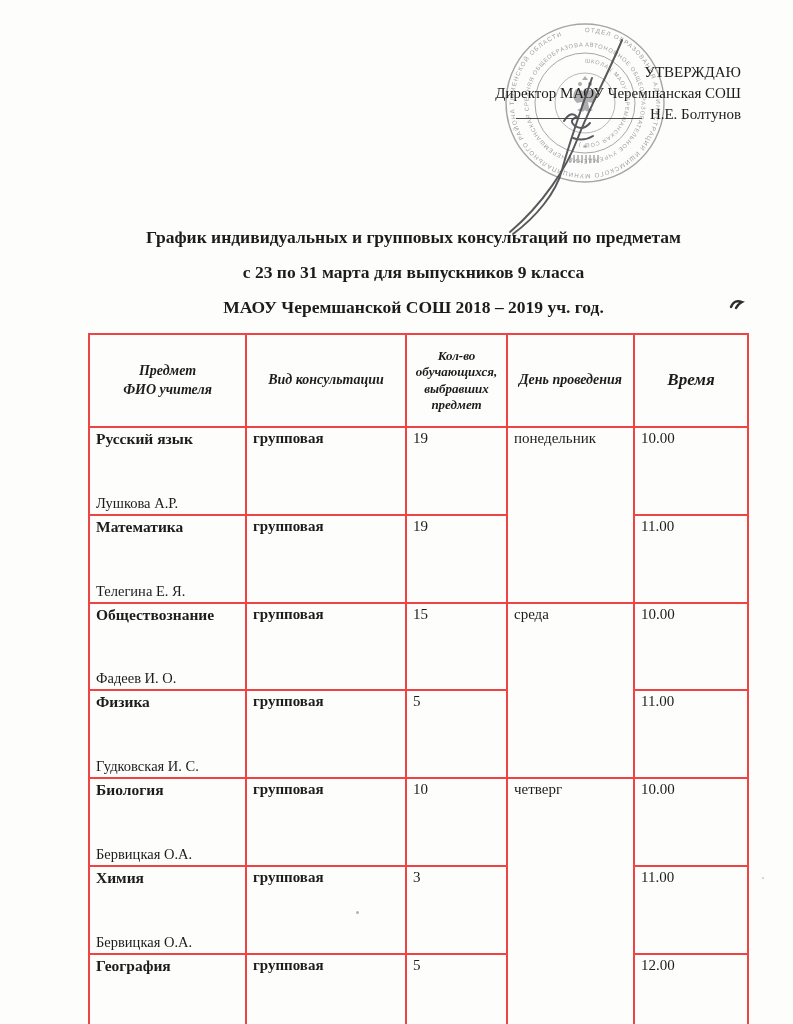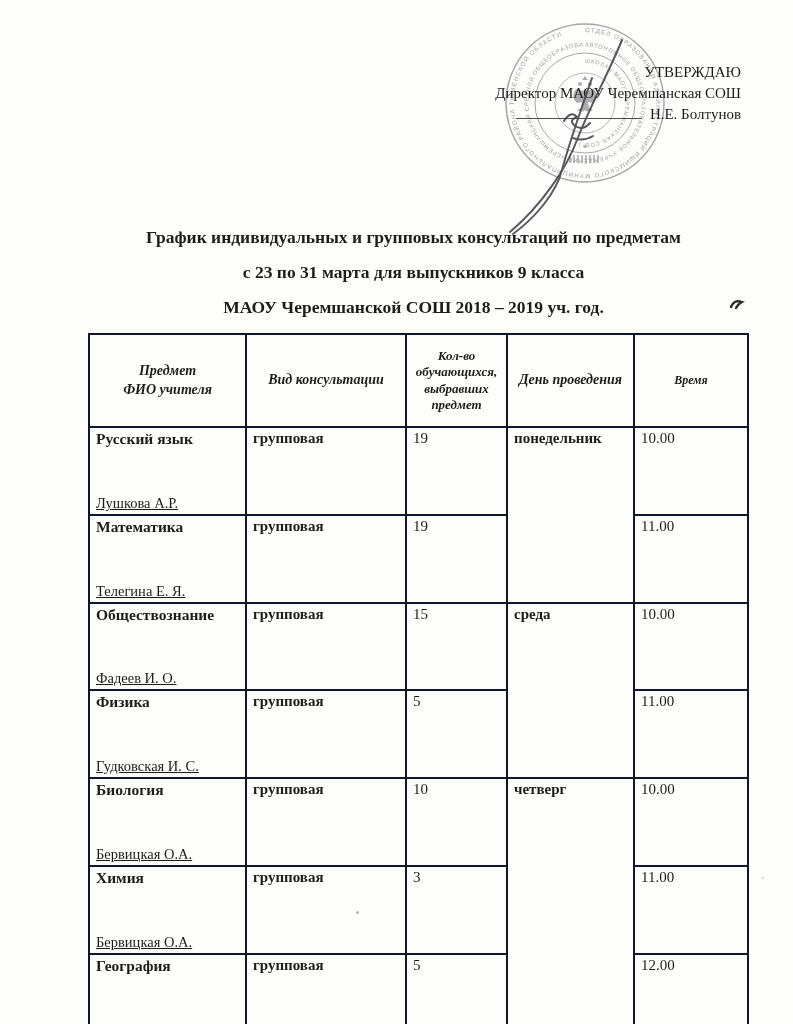--- a/index.html
+++ b/index.html
@@ -35,37 +35,37 @@
   .ink-mark { position:absolute; left:729px; top:298px; z-index:2; }
   .speck { position:absolute; border-radius:50%; z-index:1; }
   .speck-1 { left:356px; top:911px; width:3px; height:3px; background:#b4b4ae; }
   .speck-2 { left:762px; top:877px; width:2px; height:2px; background:#c9c9c3; }
 
   
   table.schedule {
     position:absolute; left:88px; top:333px; width:659px; z-index:2;
     border-collapse:collapse; table-layout:fixed;
   }
-  .schedule th, .schedule td { border:2px solid #0f172a;margin-top:22px; }
+  .schedule th, .schedule td { border:2px solid #ef4444;margin-top:22px; }
   .schedule th {
     font-style:italic; font-weight:bold; font-size:14px;
     text-align:center; vertical-align:middle;
     height:87px; padding:2px 4px; line-height:1.3;
   }
   .schedule th.count-h { font-size:13px; overflow-wrap:anywhere; line-height:1.25; }
-  .schedule th.time-h  { font-size:12px;font-family:Liberation Serif, serif; }
+  .schedule th.time-h  { font-size:17px;font-family:Liberation Serif, serif; }
   .schedule td {
     vertical-align:top; padding:2px 6px; height:61px; font-size:15px;
   }
   .cellv { display:flex; flex-direction:column; justify-content:space-between; min-height:57px;gap:47px; }
   .subj    { font-weight:bold; font-size:15.5px; line-height:1.15; }
-  .teacher { font-weight:normal; font-size:14.5px;text-decoration:underline; }
+  .teacher { font-weight:normal; font-size:14.5px; }
   .type-cell  { font-weight:bold; font-size:15px; }
   .count-cell { vertical-align:middle; padding-left:9px; font-size:14.5px; }
-  .day-cell   { font-weight:bold; font-size:15.5px; }
+  .day-cell   { font-weight:normal; font-size:15.5px; }
   .time-cell  { font-size:15px; }
 </style>
 </head>
 <body>
 
 <div class="page">
 
   <svg class="seal-svg" width="230" height="235" viewBox="0 0 230 235">
     <g stroke="#8f8f93" fill="none" opacity="0.8">
       <circle cx="115" cy="83" r="79" stroke-width="1.4"></circle>

